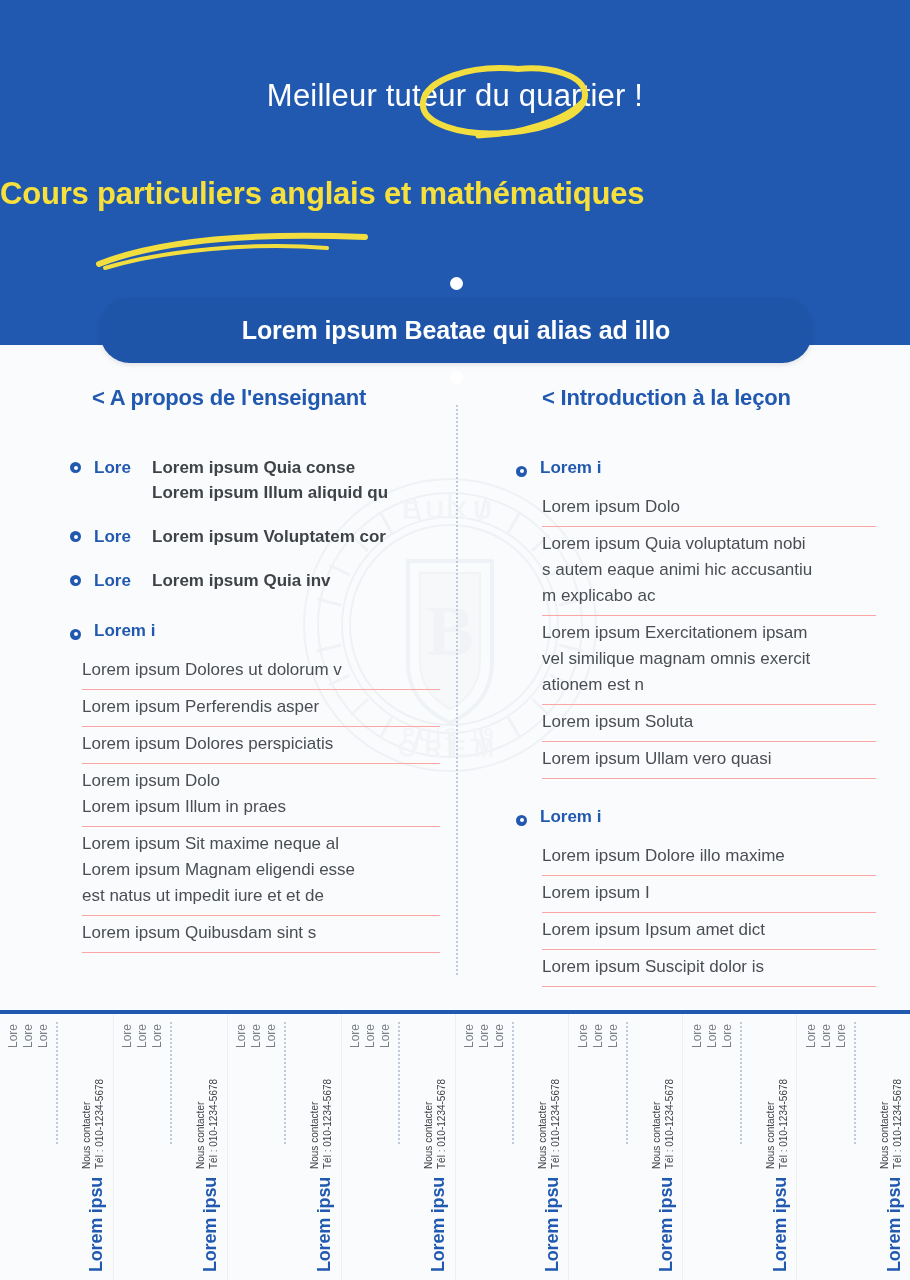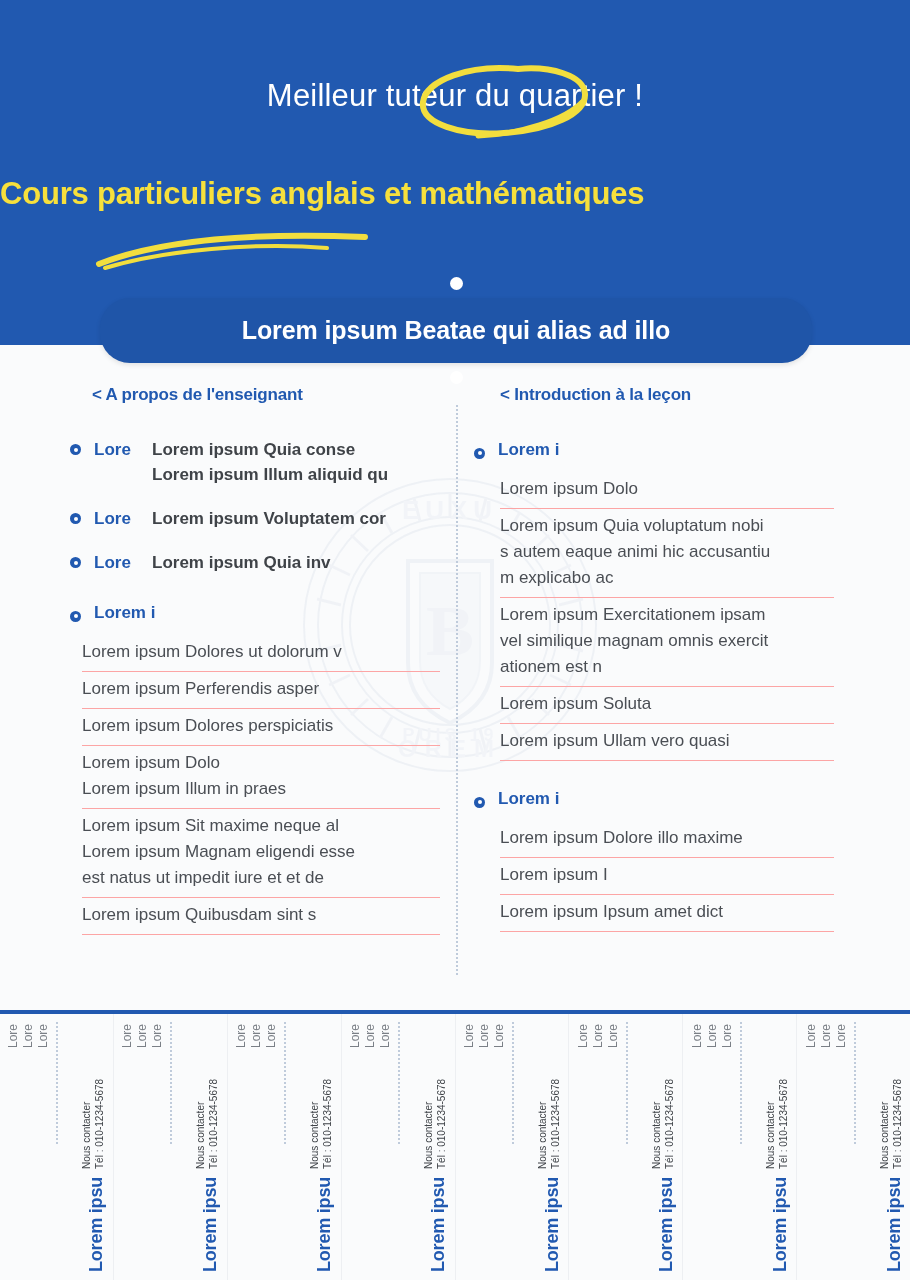--- a/index.html
+++ b/index.html
@@ -108,29 +108,29 @@
     position: absolute;
     left: 456px; top: 20px;
     width: 0; height: 570px;
     border-left: 2px dotted #BFCBDB;
   }
   .col {
     position: absolute;
     top: 0;
   }
   .col-left  { left: 70px;  width: 370px; }
-  .col-right { left: 474px; width: 360px; }
+  .col-right { left: 516px; width: 360px; }
 
   .sec-title {
     color: #2159B0;
-    font-size: 17px;
+    font-size: 22px;
     font-weight: 700;
     letter-spacing: -0.2px;
     white-space: nowrap;
-    margin-bottom: 32px;
+    margin-bottom: 44px;
   }
   .col-left .sec-title  { margin-left: 22px; }
   .col-right .sec-title { margin-left: 26px; }
 
   
   .bullet-row {
     display: flex;
     align-items: flex-start;
     margin-bottom: 19px;
   }
@@ -405,20 +405,21 @@
       </div>
 
       <div class="group-head">
         <span class="bullet"></span>
         <span class="group-title">Lorem i</span>
       </div>
       <div class="rows">
         <div class="row">Lorem ipsum Dolore illo maxime</div>
         <div class="row">Lorem ipsum I</div>
         <div class="row">Lorem ipsum Ipsum amet dict</div>
+        <div class="row">Lorem ipsum Suscipit dolor is</div>
       </div>
     </div>
   </div>
 
   <div class="tear-rule"></div>
   <div class="tear-area" id="tear-area">
       <div class="strip">
         <div class="strip-inner">
           <div class="strip-top">
             <span>Lore</span>

